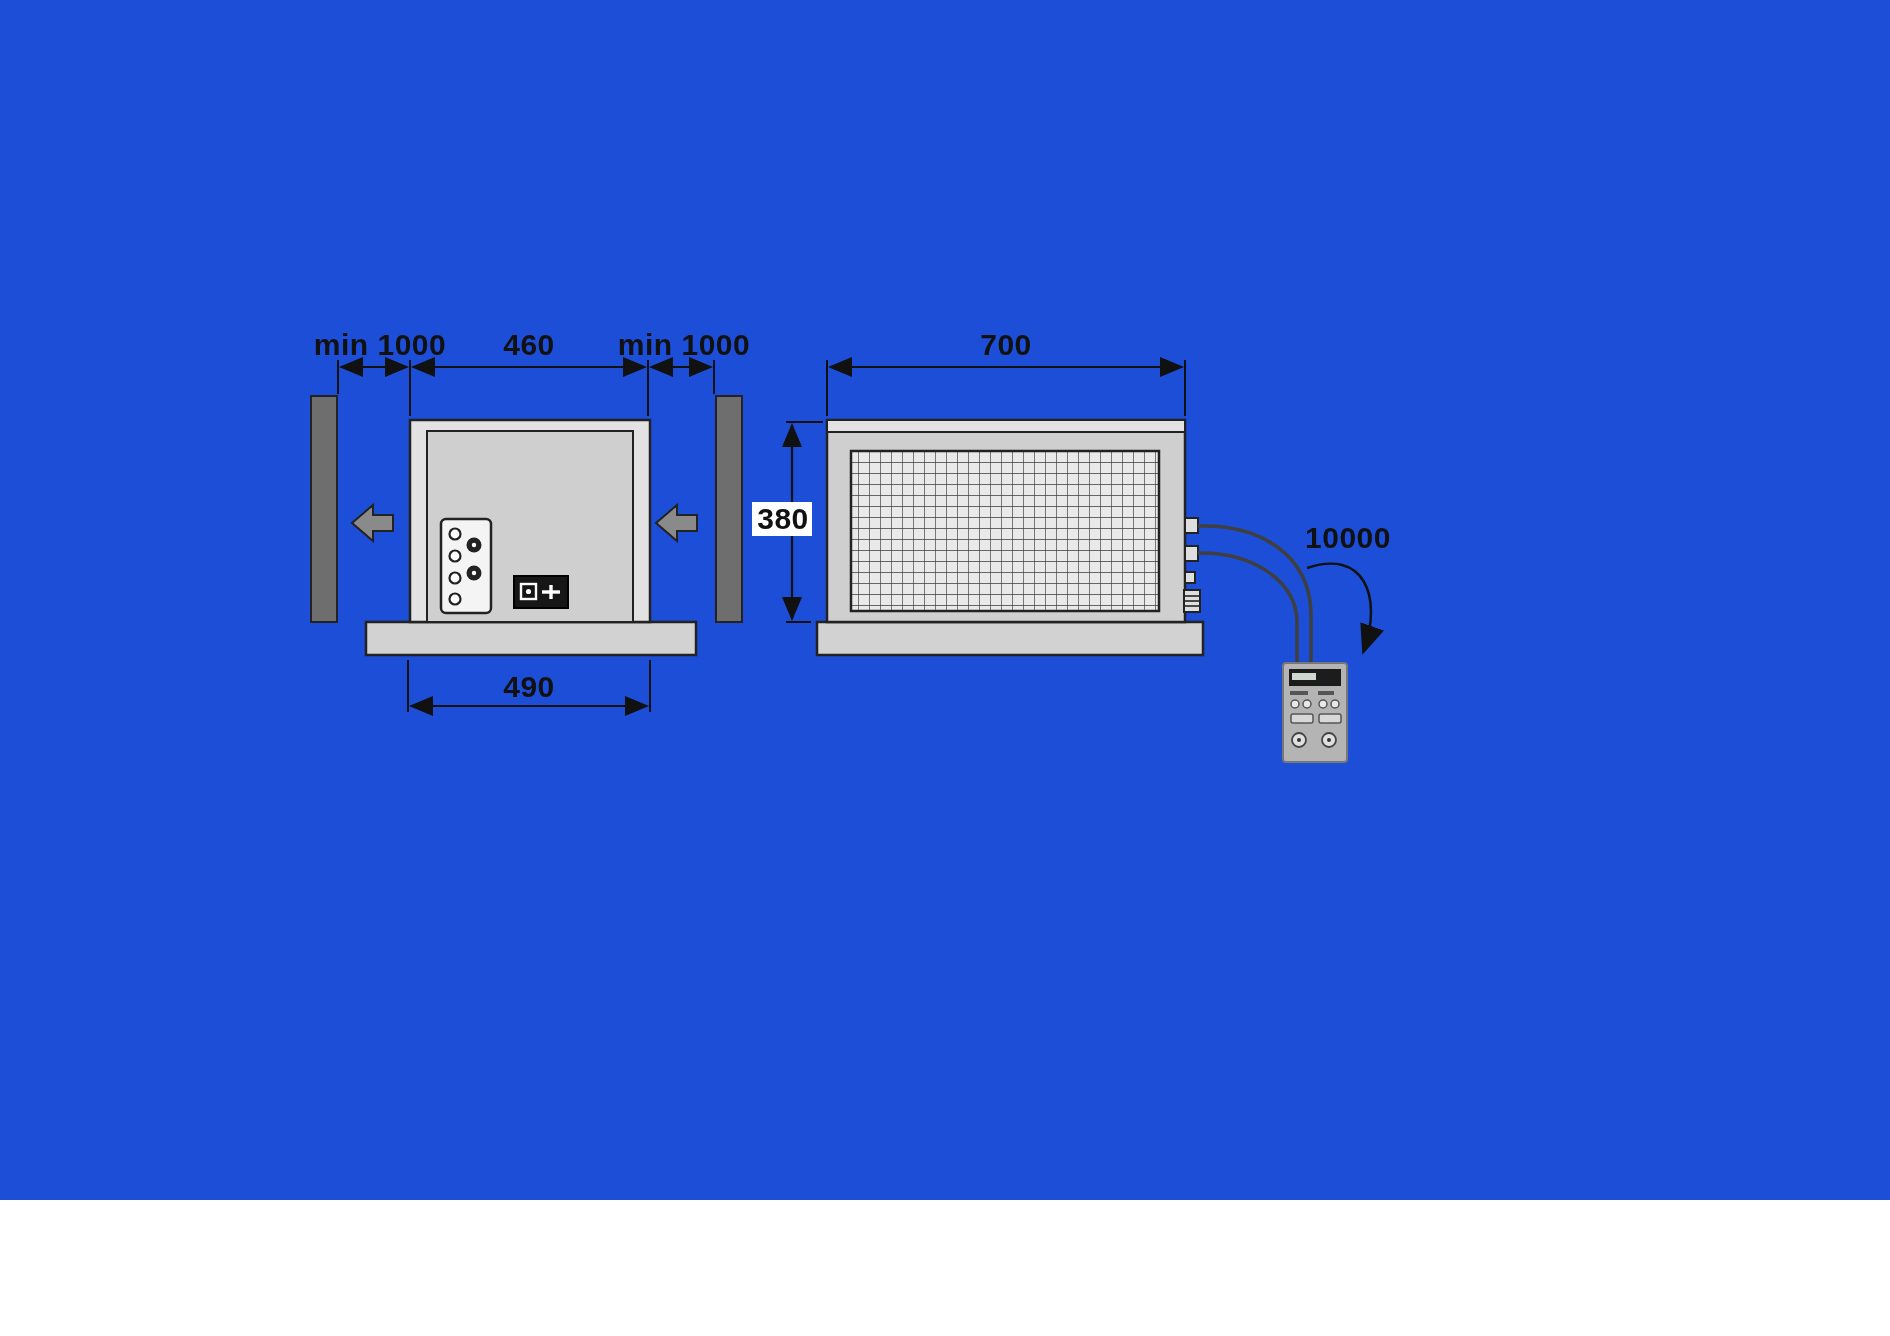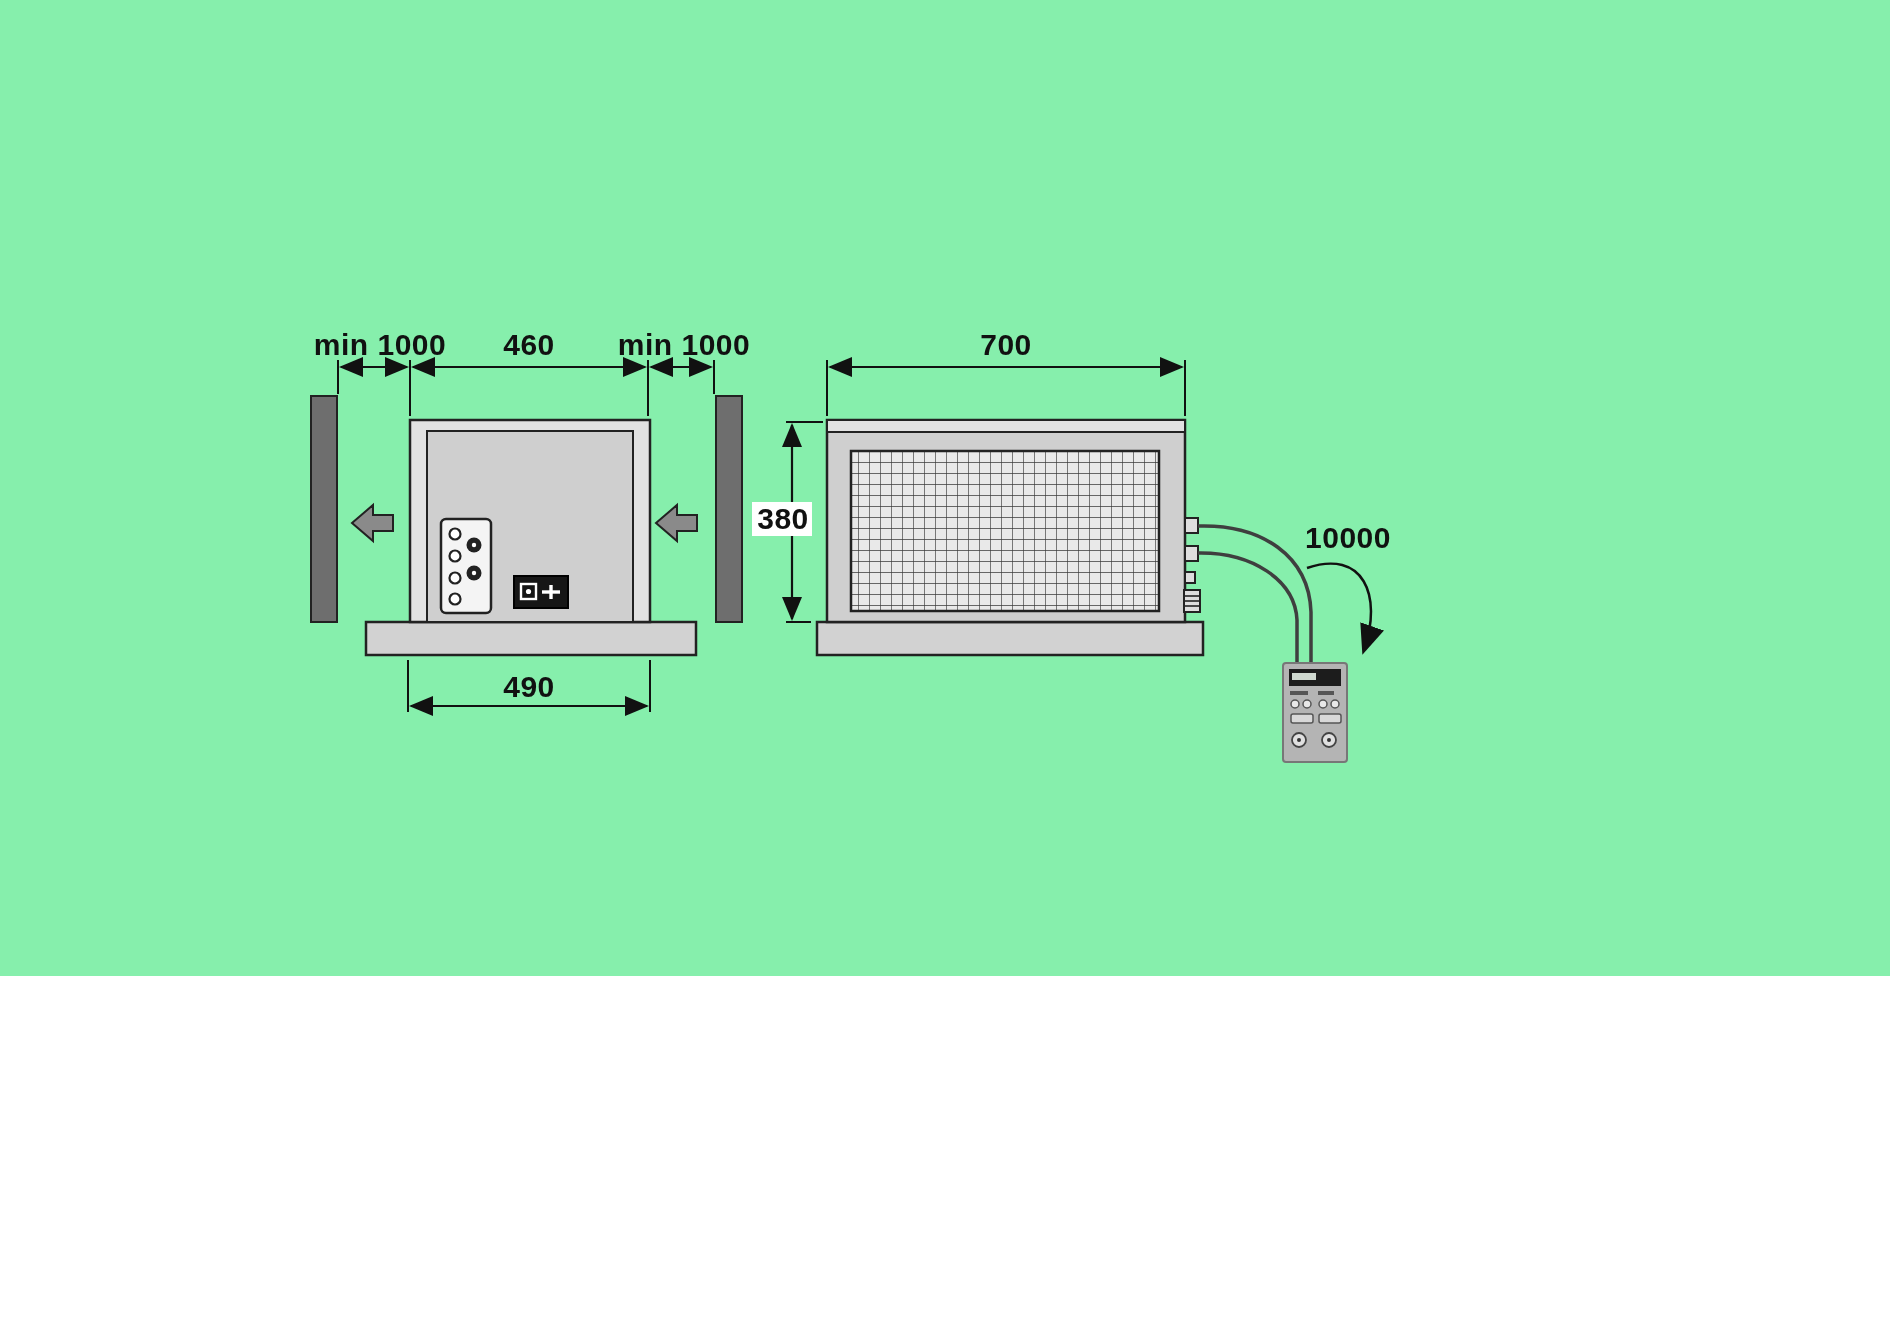--- a/index.html
+++ b/index.html
@@ -1,20 +1,20 @@
 <!DOCTYPE html>
 <html><head>
 <meta charset="utf-8">
 <style>
   html, body { margin: 0; padding: 0; background: #ffffff; }
   .stage {
     position: relative;
     width: 1890px;
-    height: 976px;
-    background: #86efac;
+    height: 1200px;
+    background: #1d4ed8;
     overflow: hidden;
     text-decoration: underline;
   }
   svg { display: block; }
   svg text {
     font-family: "Liberation Sans", sans-serif;
     font-weight: bold;
     font-size: 30px;
     fill: #111111;
     letter-spacing: 0.5px;

